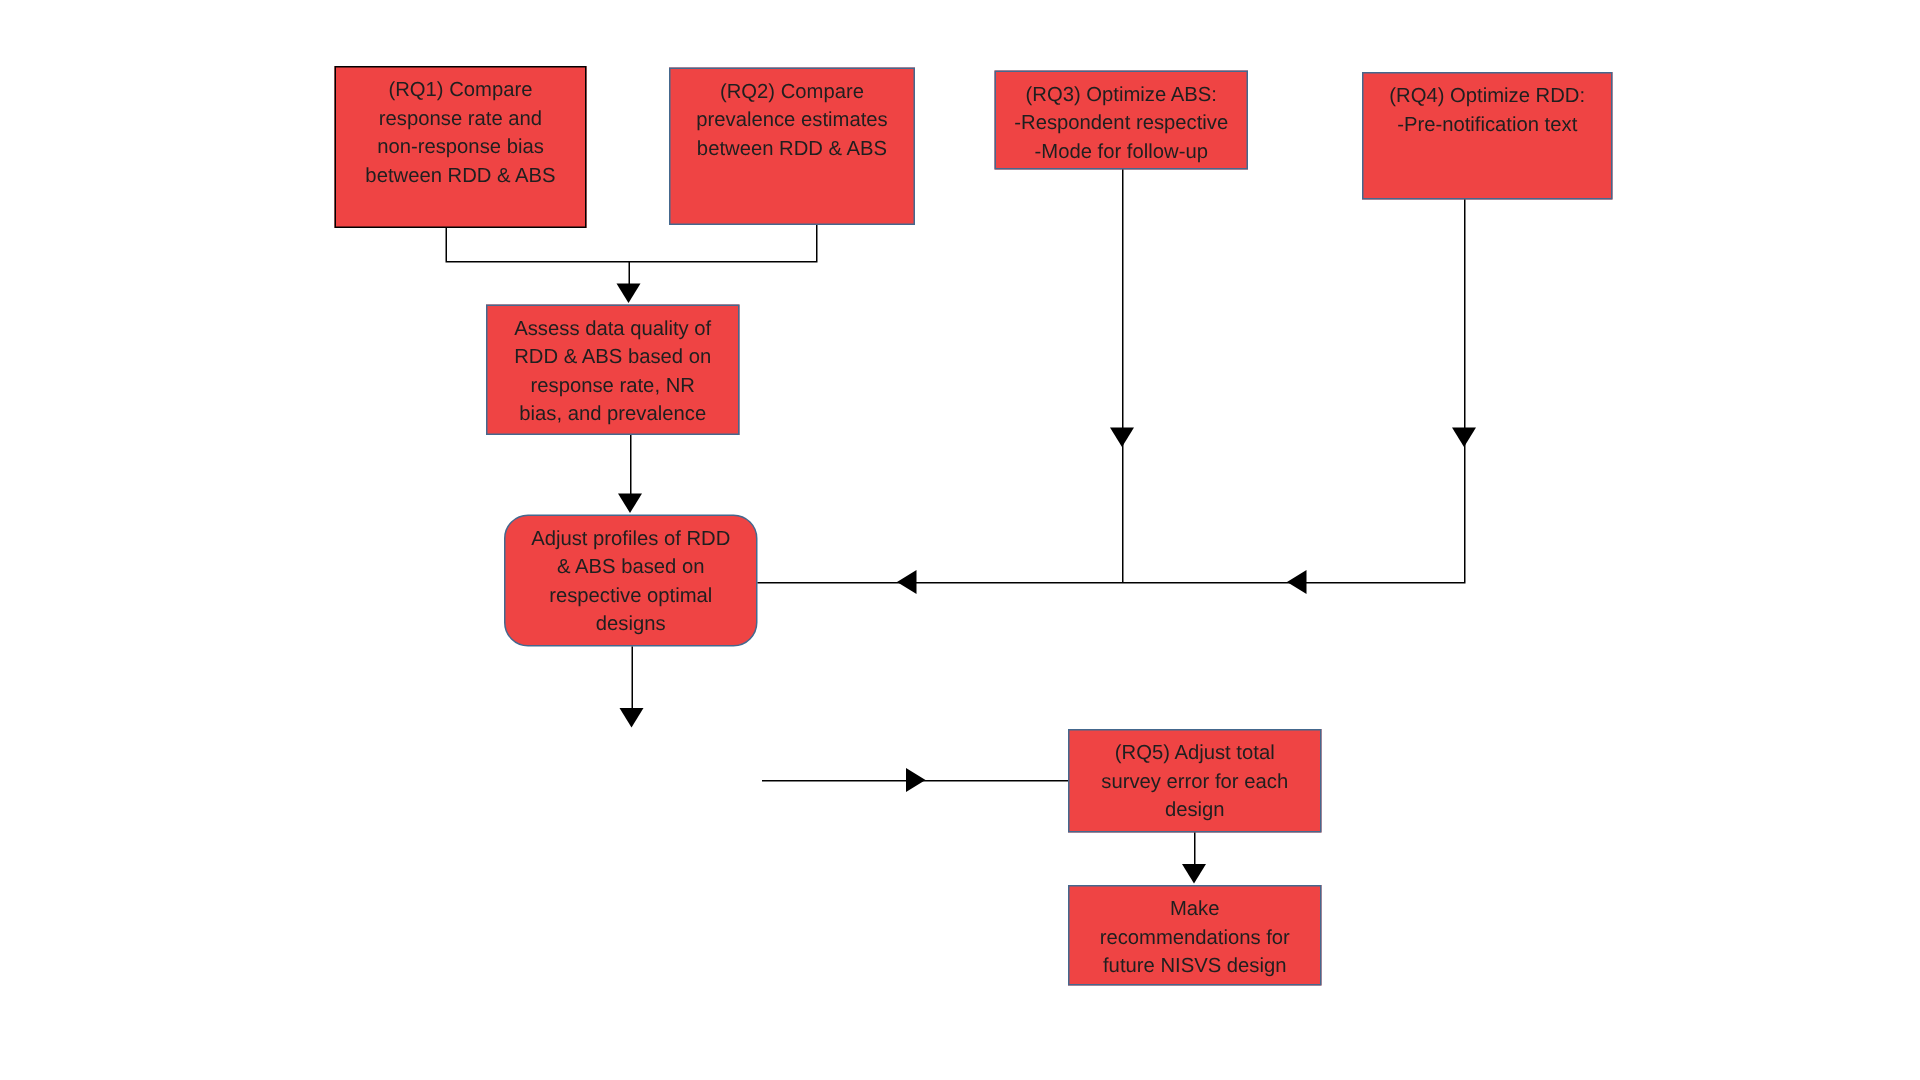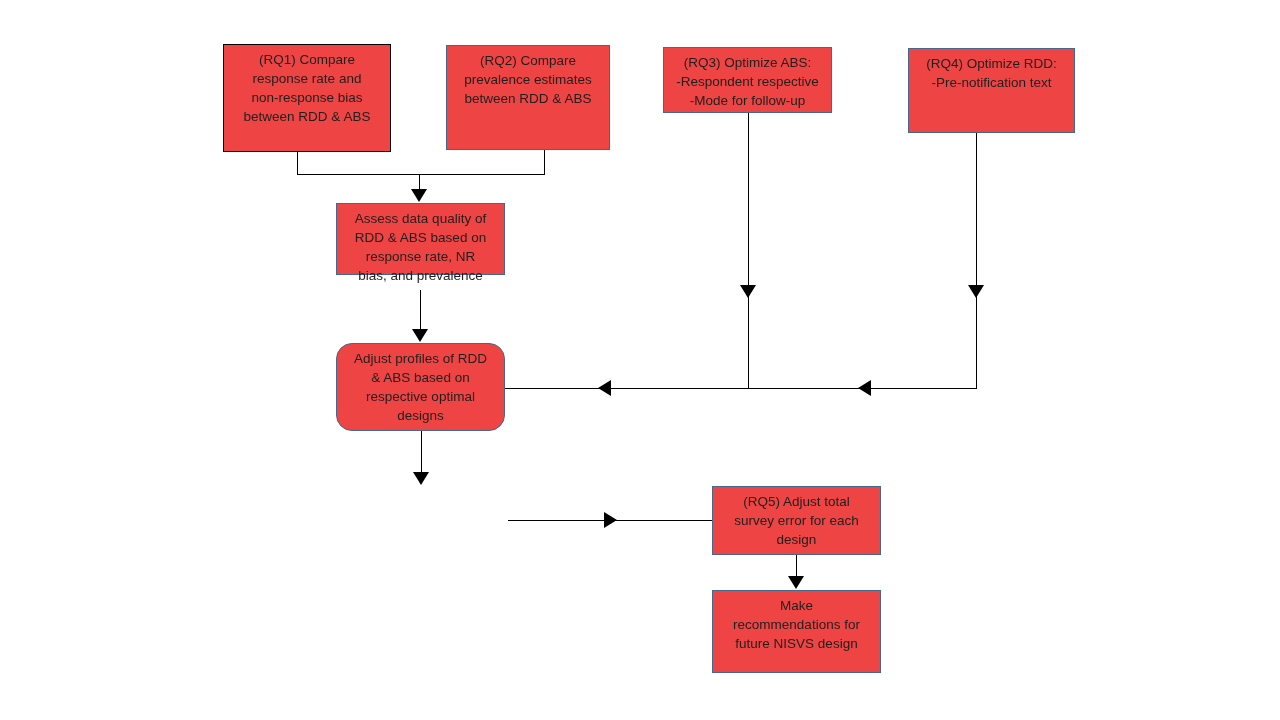--- a/index.html
+++ b/index.html
@@ -72,42 +72,42 @@
     <div class="node-label">(RQ3) Optimize ABS:
 -Respondent respective
 -Mode for follow-up</div>
   </div>
 
   <div class="node" style="left:881px; top:48px; width:167px; height:85px;margin-left:27px;">
     <div class="node-label">(RQ4) Optimize RDD:
 -Pre-notification text</div>
   </div>
 
-  <div class="node" style="left:336px; top:203px; width:169px; height:72px;">
+  <div class="node" style="left:324px; top:203px; width:169px; height:87px;">
     <div class="node-label">Assess data quality of
 RDD &amp; ABS based on
 response rate, NR
 bias, and prevalence</div>
   </div>
 
   <div class="node" style="left:336px; top:343px; width:169px; height:88px;border-radius:16px;">
     <div class="node-label">Adjust profiles of RDD
 &amp; ABS based on
 respective optimal
 designs</div>
   </div>
 
 
   <div class="node" style="left:712px; top:486px; width:169px; height:69px;">
     <div class="node-label">(RQ5) Adjust total
 survey error for each
 design</div>
   </div>
 
-  <div class="node" style="left:712px; top:590px; width:169px; height:83px;">
+  <div class="node" style="left:712px; top:590px; width:169px; height:67px;">
     <div class="node-label">Make
 recommendations for
 future NISVS design</div>
   </div>
 
   <div class="vline" style="left:297px; top:152px; height:22px;"></div>
   <div class="vline" style="left:544px; top:150px; height:24px;"></div>
   <div class="hline" style="left:297px; top:174px; width:248px;"></div>
   <div class="vline" style="left:419px; top:174px; height:18px;"></div>
   <div class="arr-down" style="left:411px; top:189px;"></div>

